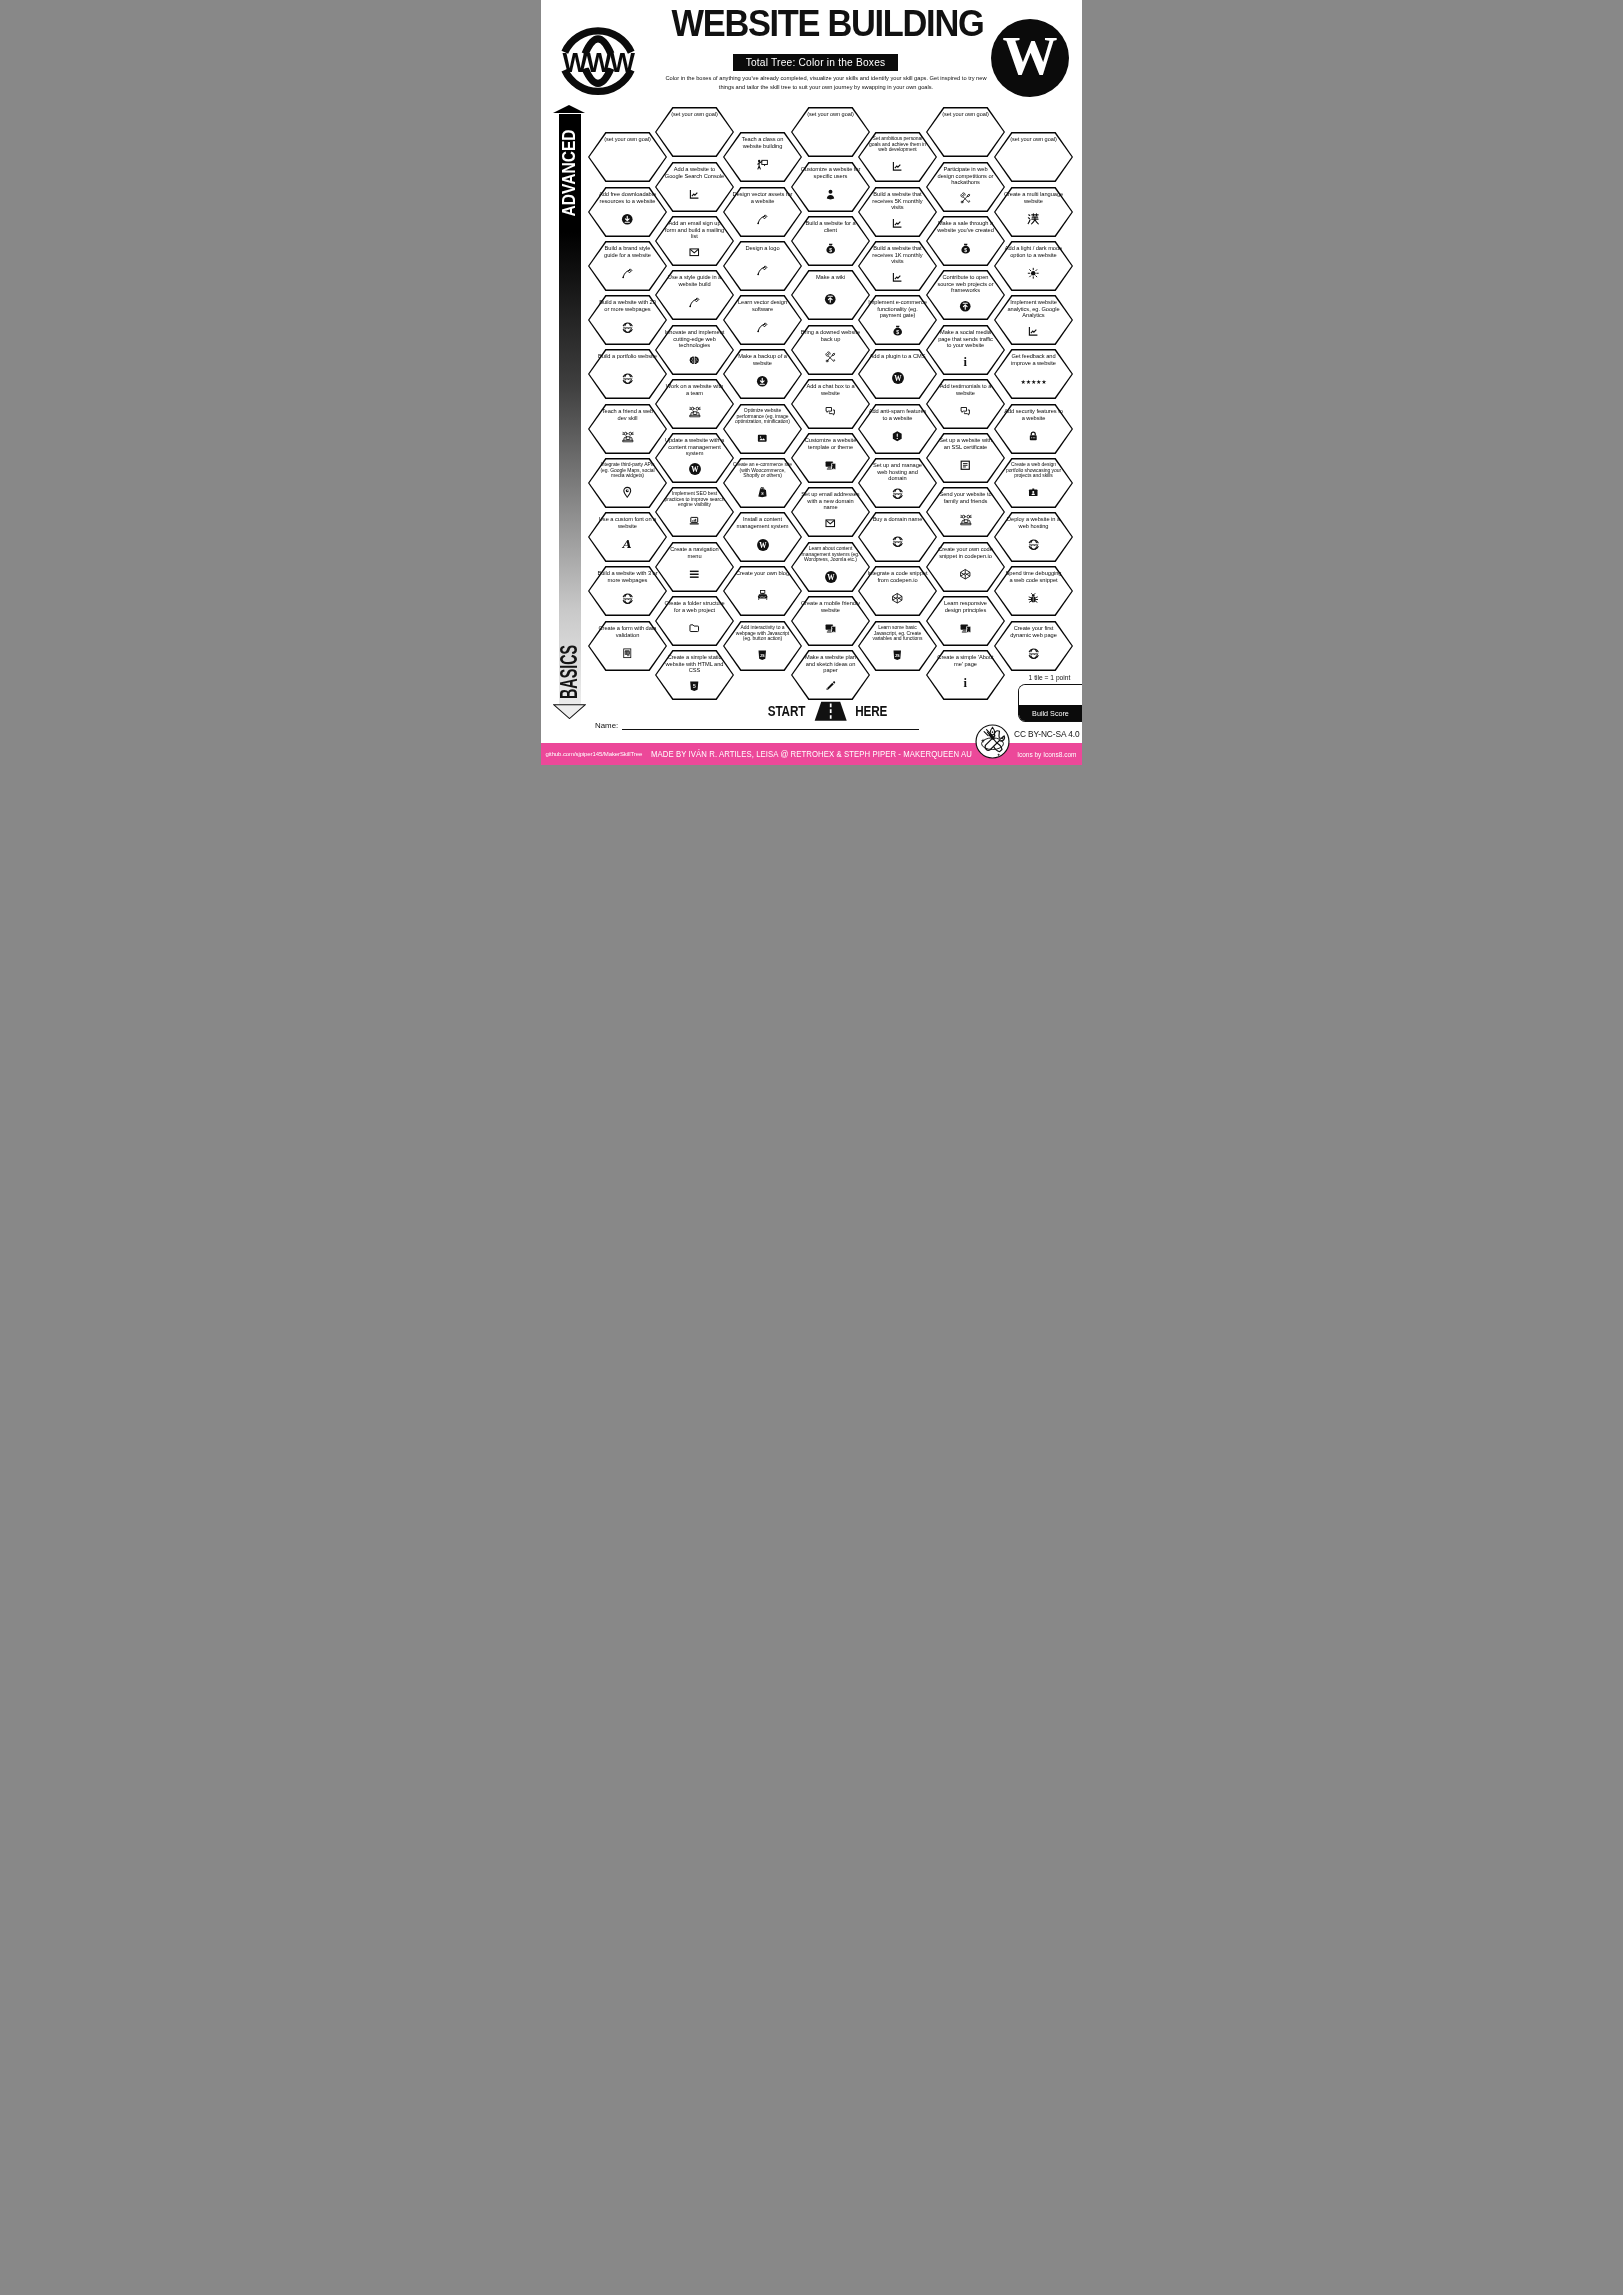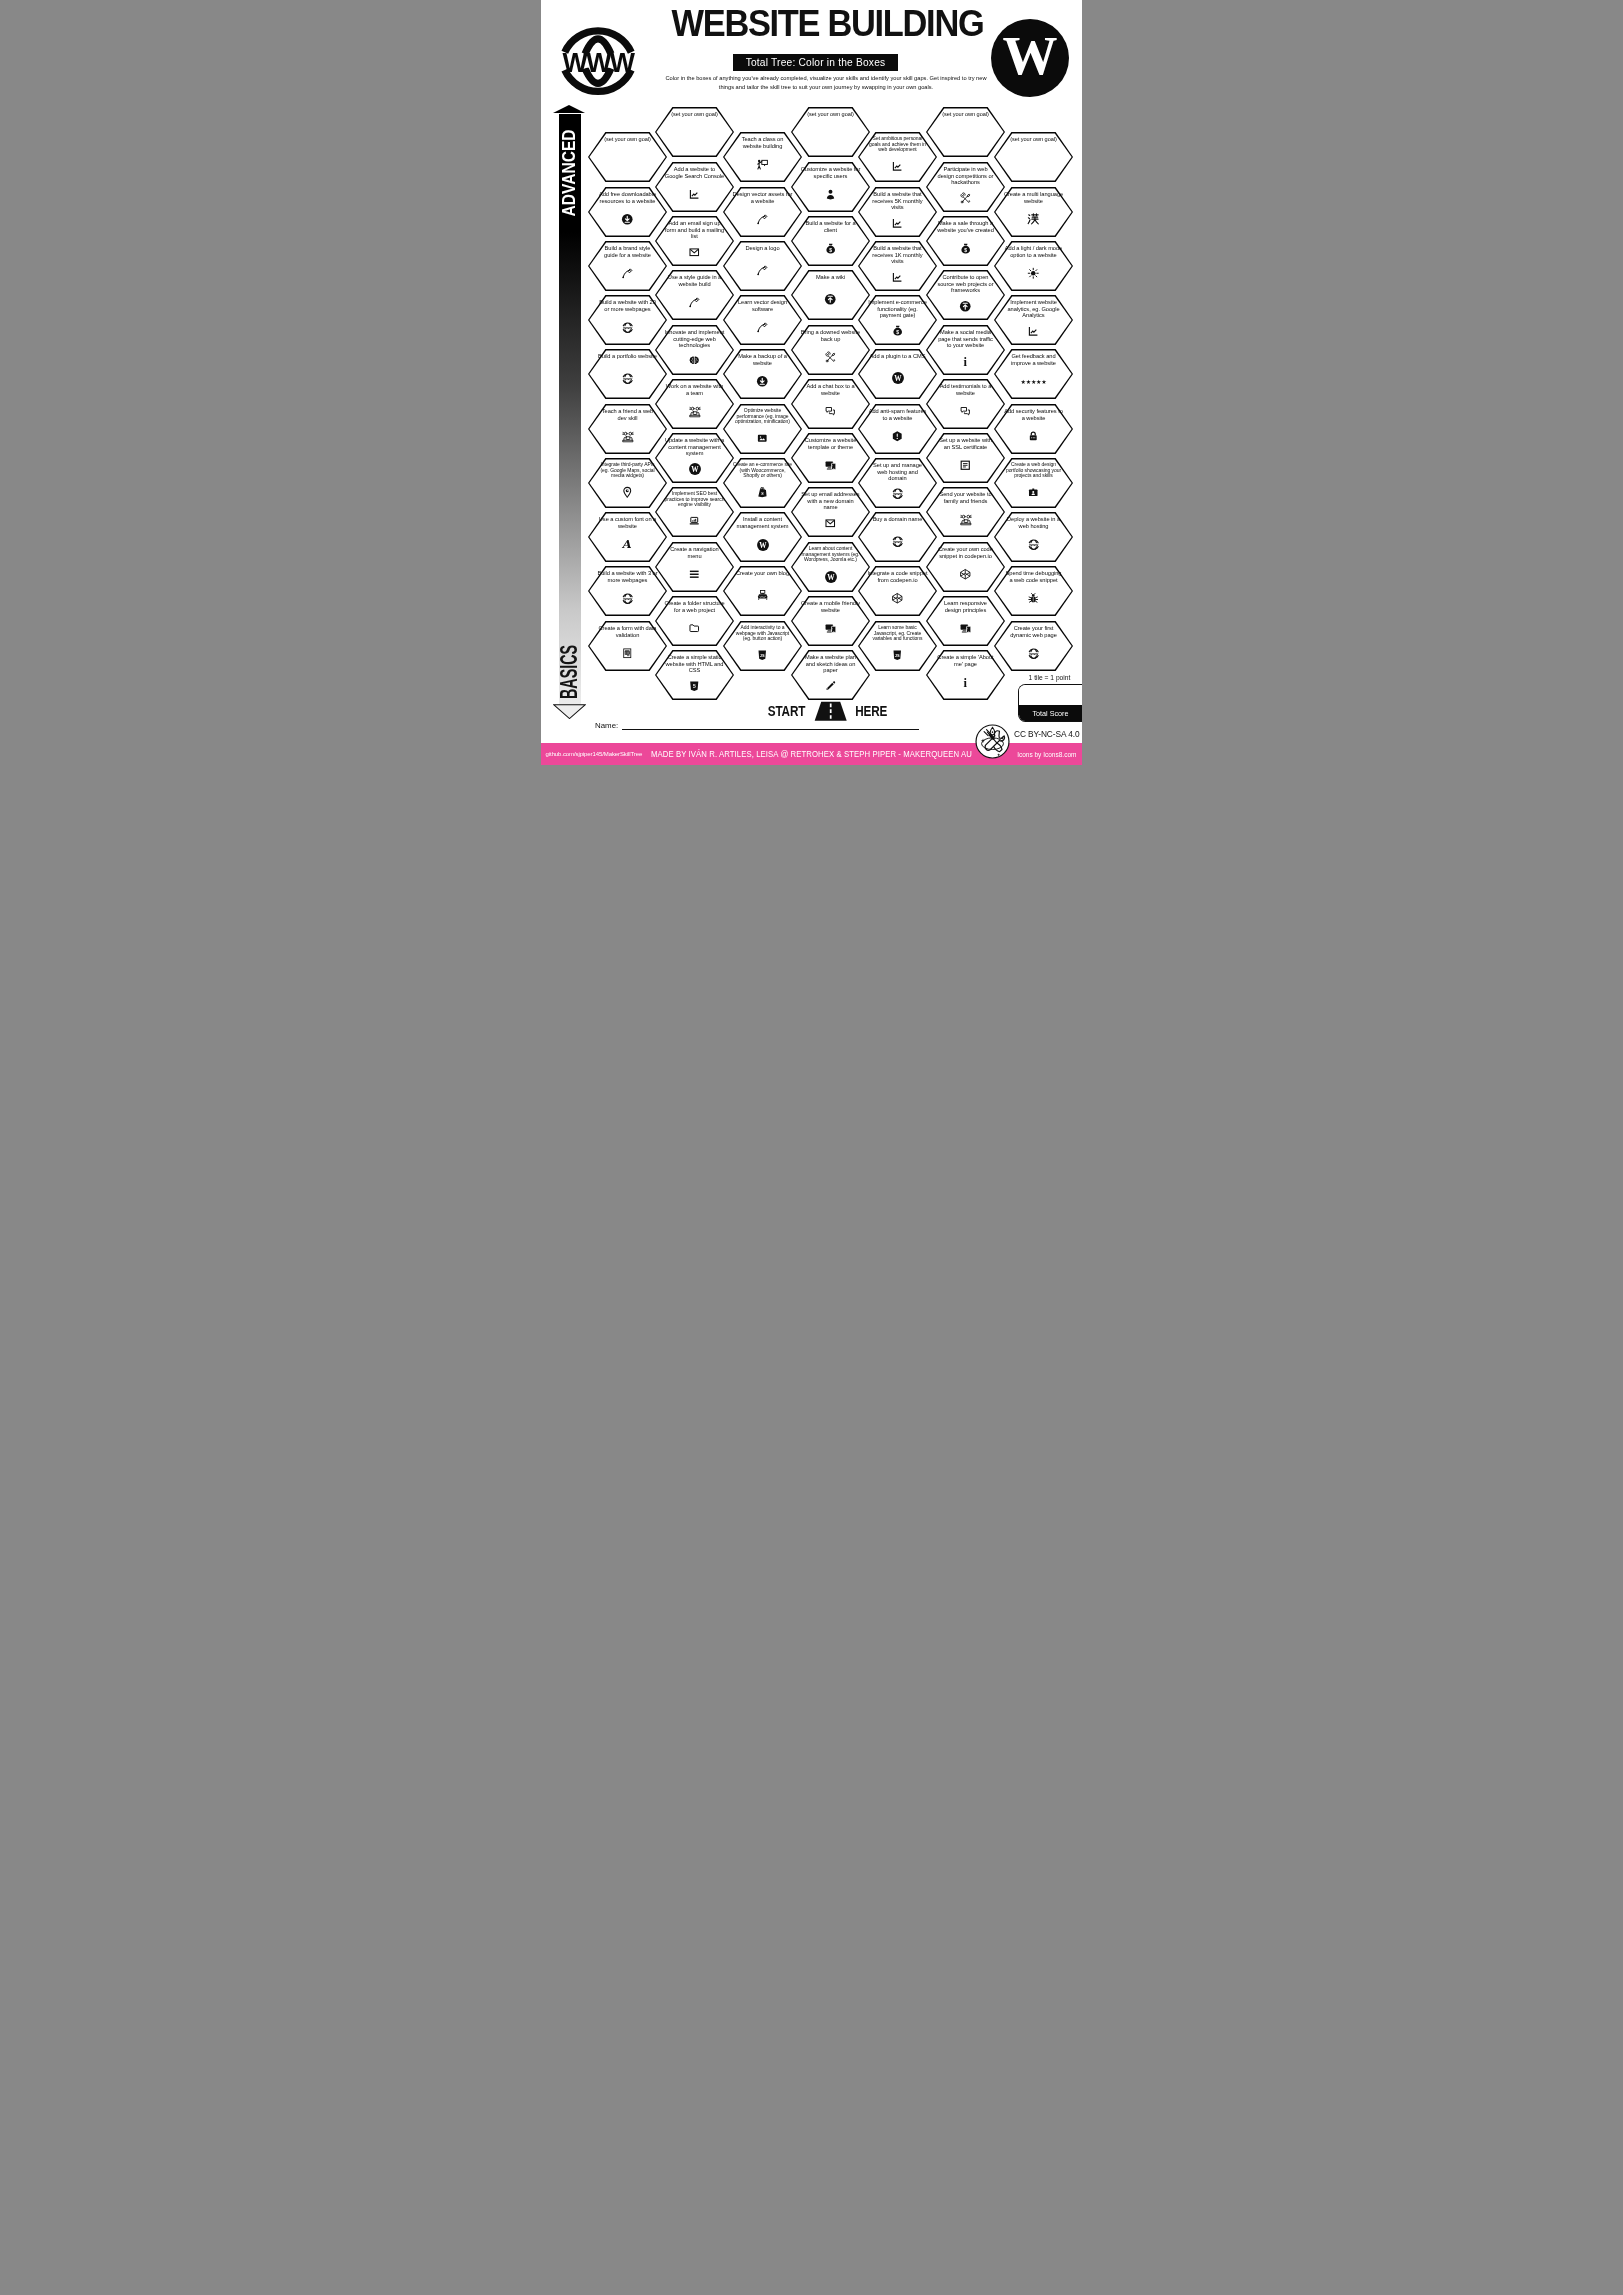--- a/index.html
+++ b/index.html
@@ -1207,21 +1207,21 @@
   </div>
 
   <div class="name-row">
     <span>Name:</span>
     <span class="name-line"></span>
   </div>
 
   <div class="tile-note">1 tile = 1 point</div>
   <div class="score-box">
     <div class="score-entry"></div>
-    <div class="score-band">Total Score</div>
+    <div class="score-band">Build Score</div>
   </div>
 
   <div class="cc-badge">
     <svg viewBox="0 0 48 48" width="35" height="35">
       <circle cx="24" cy="24" r="22.6" fill="#fff" stroke="#111" stroke-width="1.6"></circle>
       <ellipse cx="24" cy="27" rx="15" ry="8" fill="none" stroke="#111" stroke-width="1.3"></ellipse>
       <g stroke="#111" stroke-width="1.6" fill="none" stroke-linecap="round">
         <path d="M12.5 10.5 l5.5 5.5 M15.8 7.8 l5 5"></path>
         <path d="M17 11 L30.5 26.5"></path>
         <path d="M20.8 14.8 l4.2 4.8" stroke-width="4.2"></path>

